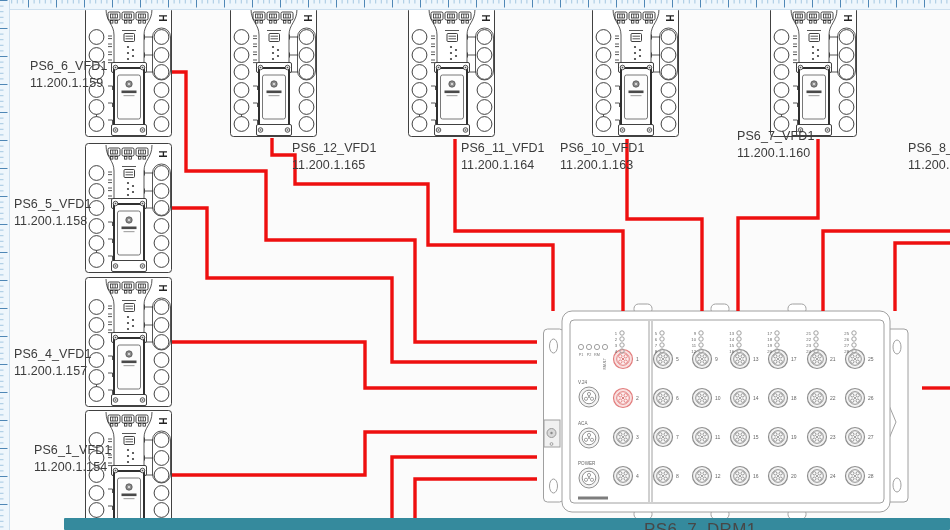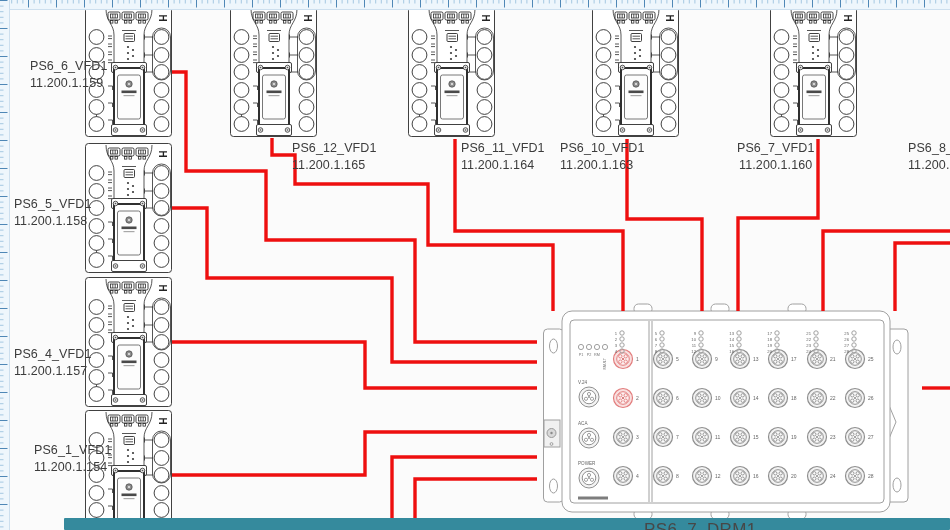--- a/index.html
+++ b/index.html
@@ -1146,21 +1146,21 @@
         <div>11.200.1.165</div>
       </div>
       <div class="dev-label" style="left: 461px; top: 140px;">
         <div>PS6_11_VFD1</div>
         <div>11.200.1.164</div>
       </div>
       <div class="dev-label" style="left: 560px; top: 140px;">
         <div>PS6_10_VFD1</div>
         <div>11.200.1.163</div>
       </div>
-      <div class="dev-label" style="left: 737px; top: 140px; text-align: center;">
+      <div class="dev-label" style="left: 737px; top: 128px;">
         <div>PS6_7_VFD1</div>
         <div>11.200.1.160</div>
       </div>
       <div class="dev-label" style="left: 908px; top: 140px;">
         <div>PS6_8_VF</div>
         <div>11.200.1.</div>
       </div>
     </div>
   <div class="ruler-top">
     <svg id="rt" width="950" height="9">

